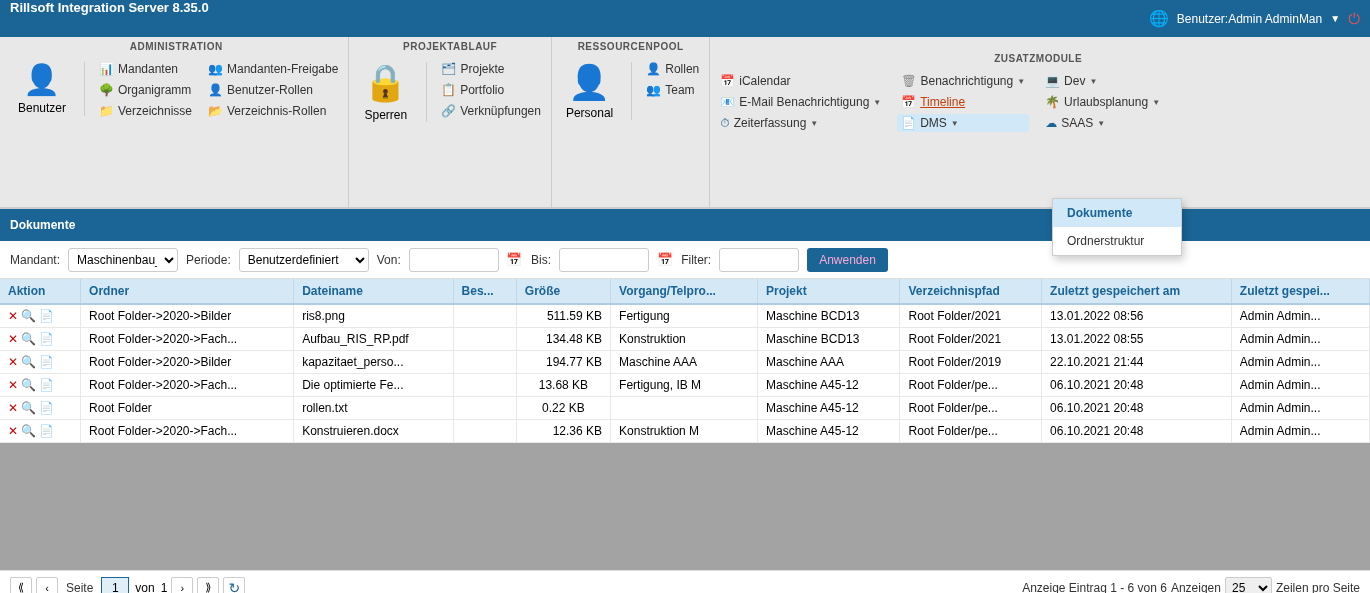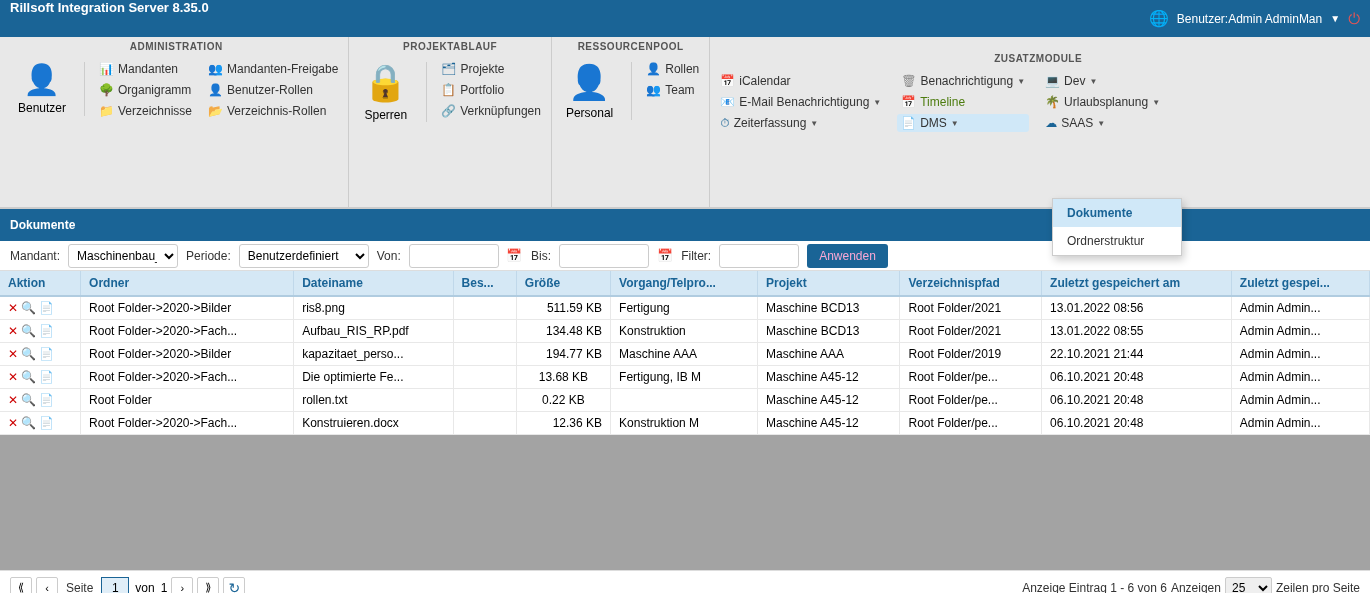--- a/index.html
+++ b/index.html
@@ -79,21 +79,21 @@
     }
 
     
     .filter-bar {
       background: white;
       border-bottom: 1px solid #ddd;
       padding: 6px 10px;
       display: flex;
       align-items: center;
       gap: 8px;
-      height: 30px;
+      height: 38px;
     }
     .filter-bar label { font-size: 12px; color: #333; white-space: nowrap; }
     .filter-bar select, .filter-bar input[type="text"] {
       border: 1px solid #ccc;
       border-radius: 3px;
       padding: 2px 4px;
       font-size: 12px;
       height: 24px;
     }
     .filter-bar select { background: white; }
@@ -373,21 +373,21 @@
         </div>
 
         <div class="admin-items-col">
           <div class="ribbon-item">
             <span class="ribbon-item-icon gray">🗑</span>
             <span>Benachrichtigung</span>
             <span class="chevron">▼</span>
           </div>
           <div class="ribbon-item">
             <span class="ribbon-item-icon gray" style="color:#bbb;">📅</span>
-            <span style="color:#4d7c0f;">Timeline</span>
+            <span style="color:#c2410c;text-decoration:underline;">Timeline</span>
           </div>
           <div class="ribbon-item" style="background:#d0e8f8;border-radius:3px;">
             <span class="ribbon-item-icon blue">📄</span>
             <span>DMS</span>
             <span class="chevron">▼</span>
           </div>
         </div>
 
         <div class="admin-items-col">
           <div class="ribbon-item">

